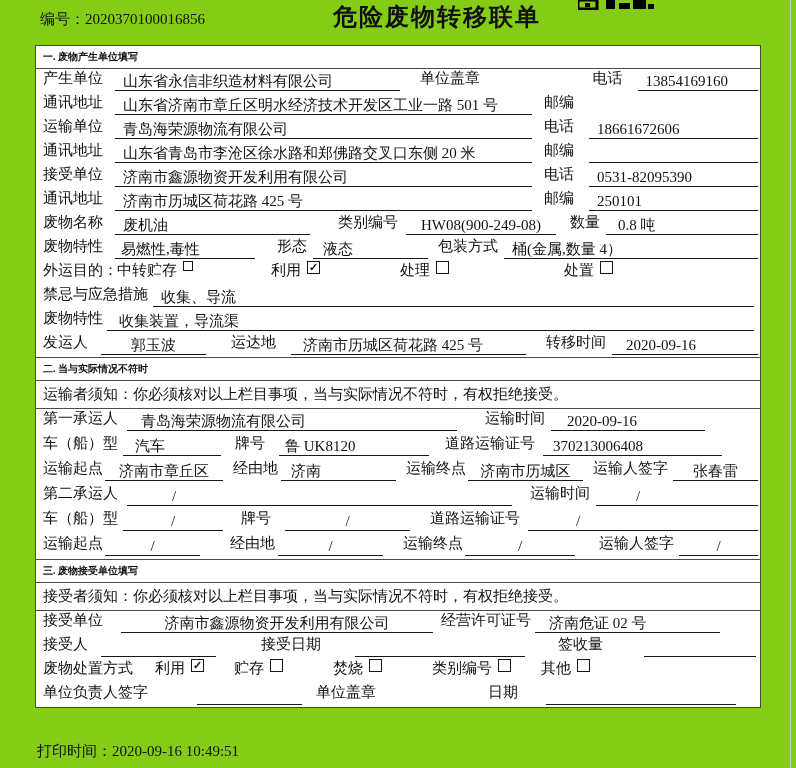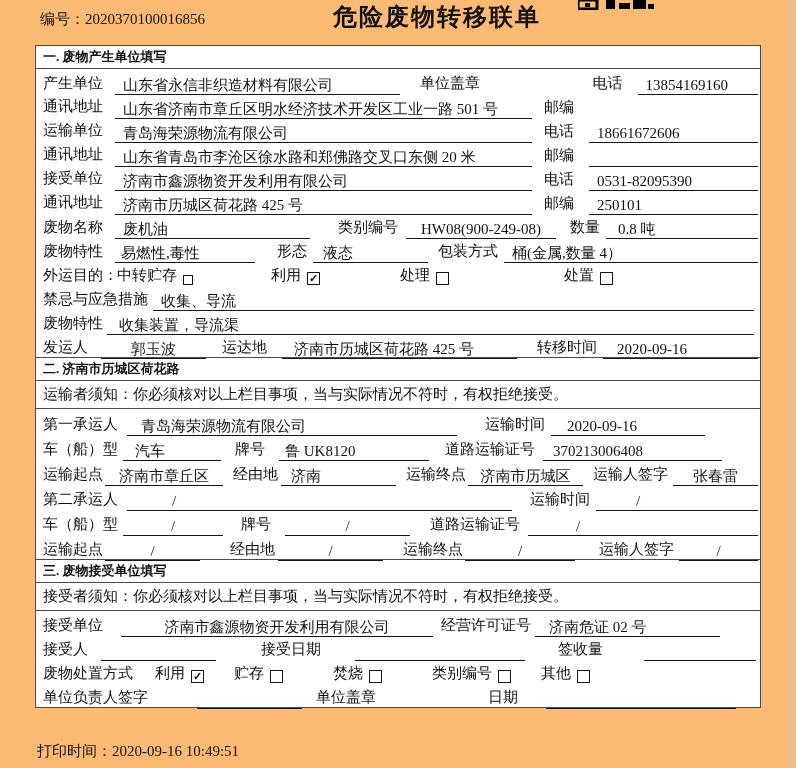--- a/index.html
+++ b/index.html
@@ -1,26 +1,26 @@
 <!DOCTYPE html>
 <html><head>
 <meta charset="utf-8">
 <style>
   html,body{margin:0;padding:0;background:#fff;}
   body{width:796px;height:768px;font-family:"Liberation Serif","DejaVu Serif",serif;color:#111;}
-  .page{position:relative;width:796px;height:768px;background:#fdba74;overflow:hidden;}
+  .page{position:relative;width:796px;height:768px;background:#84cc16;overflow:hidden;}
   .scan-edge{position:absolute;top:0;bottom:0;right:5px;width:1px;background:#c8c8c8;}
   .serial{position:absolute;left:40px;top:10px;font-size:15px;white-space:nowrap;}
   .title{position:absolute;left:333px;top:1px;font-size:24px;font-weight:bold;letter-spacing:2px;white-space:nowrap;}
   .qr{position:absolute;left:578px;top:0;}
   .box{position:absolute;left:35px;top:45px;width:726px;box-sizing:border-box;border:1.5px solid #4a4a4a;background:#fff;}
-  .sh{height:22px;display:flex;align-items:center;font-weight:bold;font-size:13px;padding-left:7px;border-bottom:1.5px solid #4a4a4a;}
+  .sh{height:22px;display:flex;align-items:center;font-weight:bold;font-size:10px;padding-left:7px;border-bottom:1.5px solid #4a4a4a;}
   .sh.mid{border-top:1.5px solid #4a4a4a;}
   .notice{height:27px;display:flex;align-items:center;font-size:15px;padding-left:7px;border-bottom:1px solid #4a4a4a;white-space:nowrap;}
-  .r{display:flex;align-items:flex-end;height:24px;padding-left:7px;font-size:15px;white-space:nowrap;}
+  .r{display:flex;align-items:flex-start;height:24px;padding-left:7px;font-size:15px;white-space:nowrap;}
   .r.h25{height:25px;}
   .lbl{flex:none;}
   .sp{flex:none;display:inline-block;}
   .u{border-bottom:1px solid #161616;height:20px;line-height:20px;box-sizing:border-box;transform:translateY(2px);overflow:visible;}
   .u.c{text-align:center;}
   .grow{flex:1;}
   .cb{flex:none;width:11px;height:11px;border:1.5px solid #161616;margin-left:6px;display:inline-flex;align-items:center;justify-content:center;font-size:11px;box-sizing:content-box;background:#fff;}
   .cb.checked::after{content:"✓";font-weight:bold;line-height:1;margin-top:-1px;}
   .cb.small{width:8px;height:8px;}
   .print-time{position:absolute;left:37px;top:742px;font-size:15px;white-space:nowrap;}
@@ -128,27 +128,27 @@
       <span class="lbl" style="width:110px">禁忌与应急措施</span>
       <span class="u grow" style="padding-left:8px;margin-right:6px">收集、导流</span>
     </div>
     <div class="r">
       <span class="lbl" style="width:64px">废物特性</span>
       <span class="u grow" style="padding-left:12px;margin-right:6px">收集装置，导流渠</span>
     </div>
     <div class="r">
       <span class="lbl" style="width:58px">发运人</span>
       <span class="u c" style="width:105px">郭玉波</span>
-      <span class="lbl" style="margin-left:16px;width:60px">运达地</span>
+      <span class="lbl" style="margin-left:25px;width:60px">运达地</span>
       <span class="u" style="width:235px;padding-left:12px">济南市历城区荷花路 425 号</span>
       <span class="lbl" style="margin-left:20px;width:66px">转移时间</span>
       <span class="u grow" style="padding-left:14px;margin-right:2px">2020-09-16</span>
     </div>
 
-    <div class="sh mid">二. 济南市历城区荷花路</div>
+    <div class="sh mid">二. 当与实际情况不符时</div>
     <div class="notice">运输者须知：你必须核对以上栏目事项，当与实际情况不符时，有权拒绝接受。</div>
 
     <div class="r h25">
       <span class="lbl" style="width:84px">第一承运人</span>
       <span class="u" style="width:330px;padding-left:14px">青岛海荣源物流有限公司</span>
       <span class="lbl" style="margin-left:28px;width:66px">运输时间</span>
       <span class="u grow" style="padding-left:16px;margin-right:55px">2020-09-16</span>
     </div>
     <div class="r h25">
       <span class="lbl" style="width:80px">车（船）型</span>

